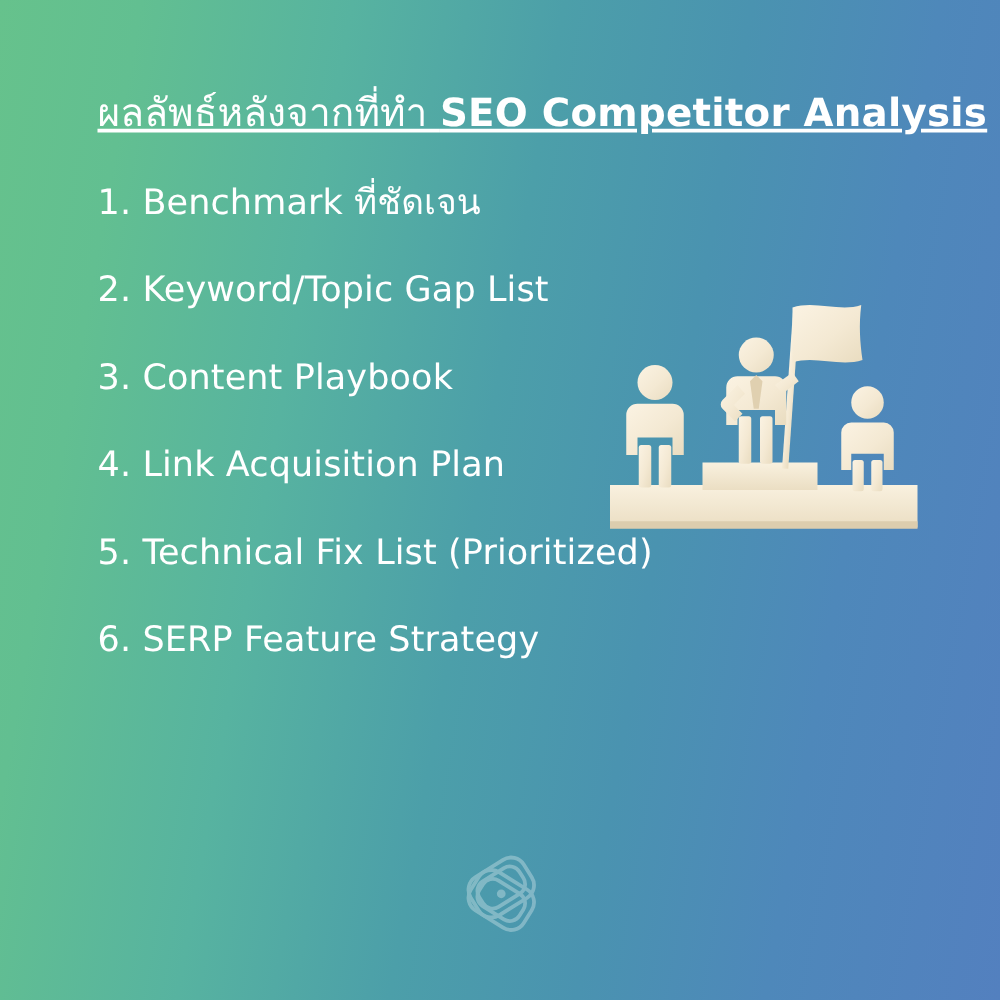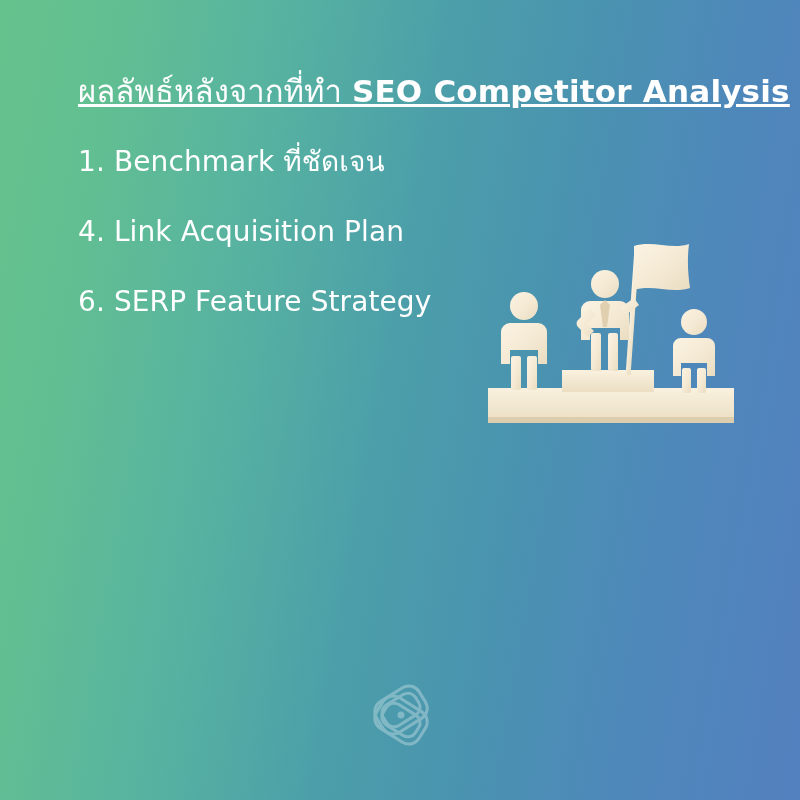--- a/index.html
+++ b/index.html
@@ -102,21 +102,24 @@
 <body>
 
 <div class="slide">
 
   <div class="title">
     <span class="thai">ผลลัพธ์หลังจากที่ทำ </span><span class="eng">SEO Competitor Analysis</span>
   </div>
 
   <ul class="list">
     <li class="list-item">1. Benchmark ที่ชัดเจน</li>
+    <li class="list-item">2. Keyword/Topic Gap List</li>
+    <li class="list-item">3. Content Playbook</li>
     <li class="list-item">4. Link Acquisition Plan</li>
+    <li class="list-item">5. Technical Fix List (Prioritized)</li>
     <li class="list-item">6. SERP Feature Strategy</li>
   </ul>
 
   <div class="illustration">
     <svg viewBox="0 0 262 212" xmlns="http://www.w3.org/2000/svg">
       <defs>
         <linearGradient id="woodA" x1="0" y1="0" x2="1" y2="1">
           <stop offset="0%" stop-color="#fbf3e3"></stop>
           <stop offset="55%" stop-color="#f4e9d3"></stop>
           <stop offset="100%" stop-color="#e9dcc0"></stop>

